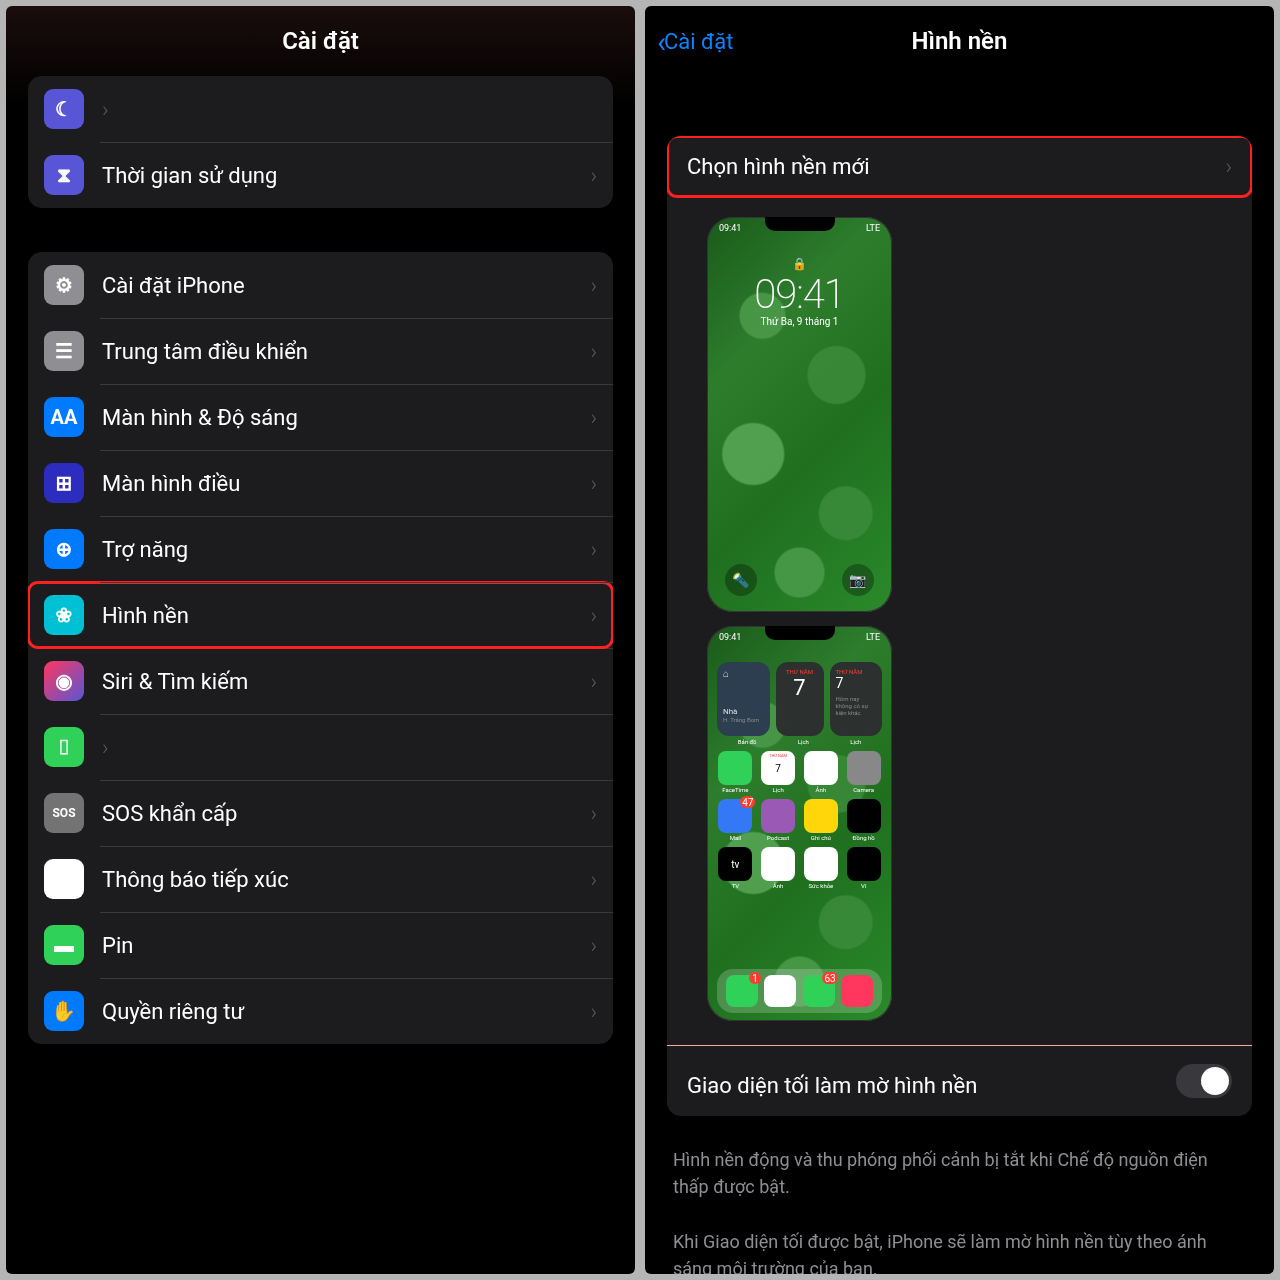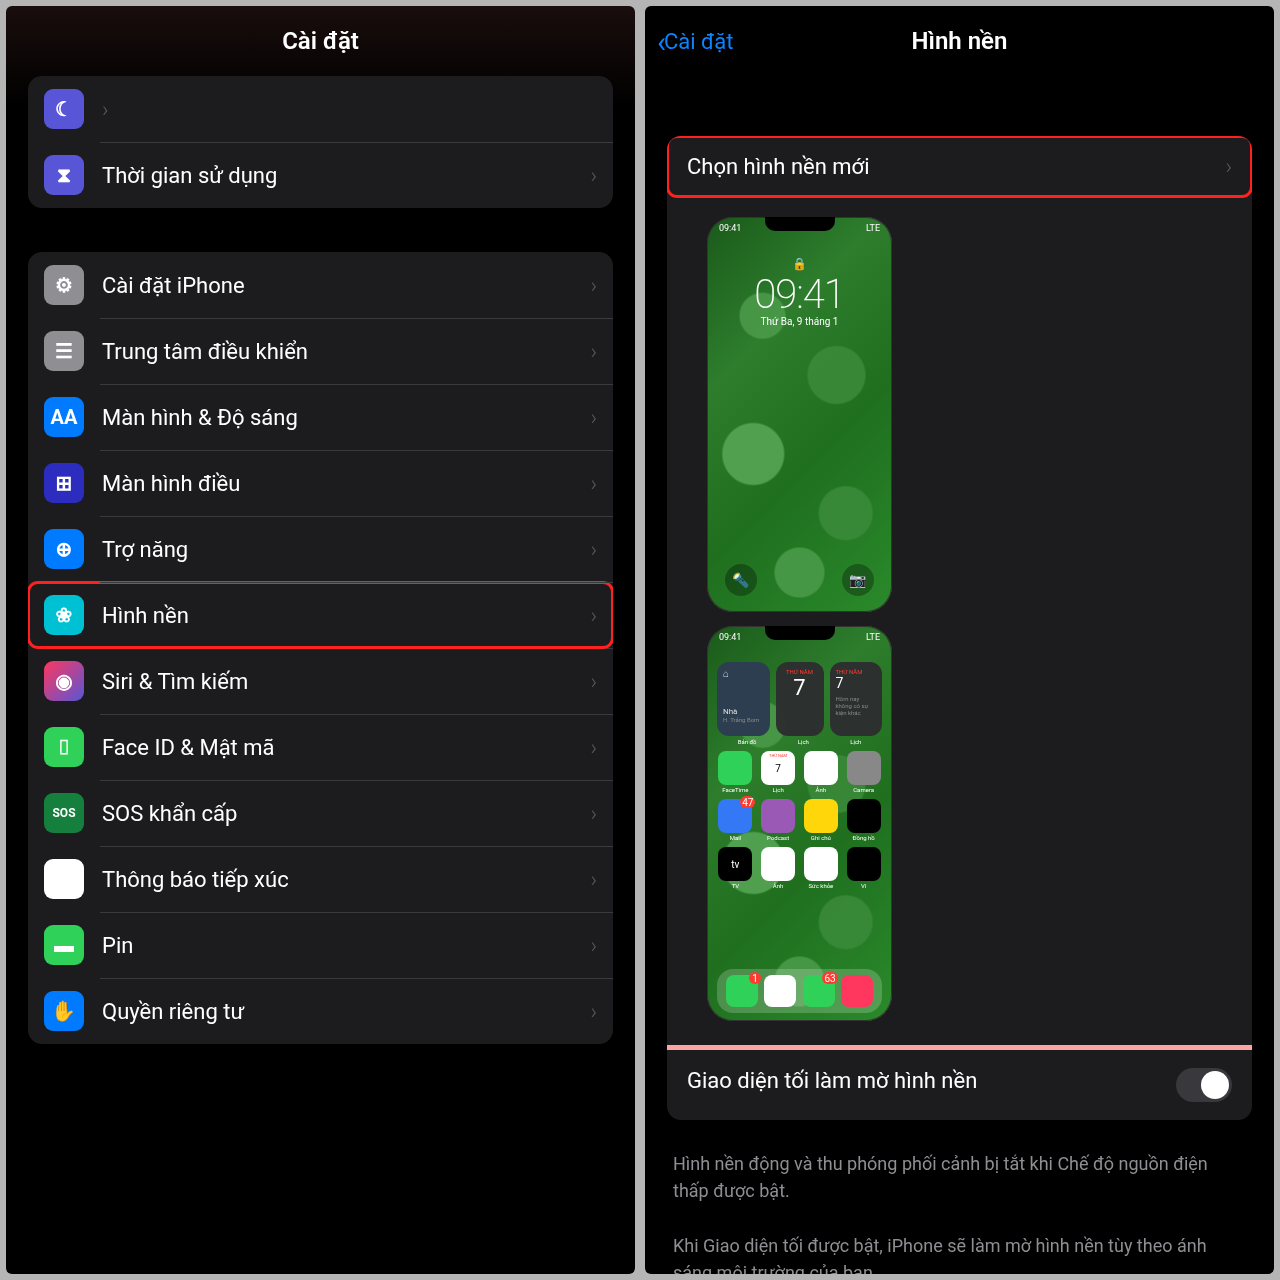--- a/index.html
+++ b/index.html
@@ -103,21 +103,21 @@
     border-radius: 10px;
     position: relative;
     z-index: 5;
   }
   
   .ic-focus{background:#5856d6;} .ic-screentime{background:#5856d6;}
   .ic-general{background:#8e8e93;} .ic-control{background:#8e8e93;}
   .ic-display{background:#007aff;} .ic-home{background:#2c2cbe;}
   .ic-access{background:#007aff;} .ic-wallpaper{background:#00c1d4;}
   .ic-siri{background:linear-gradient(135deg,#ff375f,#5856d6);}
-  .ic-faceid{background:#30d158;} .ic-sos{background:#15803d;}
+  .ic-faceid{background:#30d158;} .ic-sos{background:#737373;}
   .ic-exposure{background:#fff;color:#ff375f;}
   .ic-battery{background:#30d158;} .ic-privacy{background:#007aff;}
   
   .right-group {
     background: #1c1c1e;
     border-radius: 14px;
     margin: 60px 0 16px 0;
     overflow: hidden;
   }
   .right-row {
@@ -168,21 +168,21 @@
   .widget-events{flex:1;height:74px;font-size:7px;}
   .apps-grid{display:grid;grid-template-columns:repeat(4,1fr);gap:6px;}
   .app{height:42px;display:flex;flex-direction:column;align-items:center;}
   .app-icon{width:34px;height:34px;border-radius:8px;background:#fff;}
   .app-label{font-size:6px;color:#fff;margin-top:1px;white-space:nowrap;}
   .dock{position:absolute;bottom:8px;left:10px;right:10px;height:44px;background:rgba(255,255,255,0.2);border-radius:16px;display:flex;justify-content:space-around;align-items:center;padding:0 6px;}
   .dock .app-icon{width:32px;height:32px;position:relative;}
   .badge{position:absolute;top:-3px;right:-3px;min-width:12px;height:12px;background:#ff3b30;border-radius:6px;font-size:10px;color:#fff;display:flex;align-items:center;justify-content:center;padding:0 2px;}
   .lock-bottom{position:absolute;bottom:16px;left:0;right:0;display:flex;justify-content:space-between;padding:0 18px;}
   .lock-btn{width:32px;height:32px;background:rgba(0,0,0,0.3);border-radius:50%;display:flex;align-items:center;justify-content:center;color:#fff;font-size:14px;}
-  .toggle-row{display:flex;align-items:flex-start;padding:18px 20px;border-top:5px solid #fca5a5;}
+  .toggle-row{display:flex;align-items:flex-end;padding:18px 20px;border-top:1px solid #fca5a5;}
   .toggle{width:56px;height:34px;background:#39393d;border-radius:17px;position:relative;}
   .toggle::after{content:"";position:absolute;right:3px;top:3px;width:28px;height:28px;background:#fff;border-radius:50%;}
   .footer-text{color:#8e8e93;font-size:18px;padding:14px 6px;line-height:1.5;}
   .status-bar{position:absolute;top:6px;left:0;right:0;display:flex;justify-content:space-between;padding:0 12px;font-size:9px;color:#fff;}
   .notch{position:absolute;top:0;left:50%;transform:translateX(-50%);width:70px;height:14px;background:#000;border-radius:0 0 10px 10px;}
 </style>
 </head>
 <body>
 
 <div class="panel panel-left">
@@ -232,21 +232,20 @@
           <div class="row-label">Hình nền</div>
           <div class="chevron">›</div>
         </div>
         <div class="row">
           <div class="icon ic-siri" style="font-size: 20px; font-weight: 700;">◉</div>
           <div class="row-label">Siri &amp; Tìm kiếm</div>
           <div class="chevron">›</div>
         </div>
         <div class="row">
           <div class="icon ic-faceid" style="font-size: 20px; font-weight: 700;">⌷</div>
-          <div class="row-label">Face ID &amp; Mật mã</div>
           <div class="chevron">›</div>
         </div>
         <div class="row">
           <div class="icon ic-sos" style="font-size: 12px; font-weight: 700;">SOS</div>
           <div class="row-label">SOS khẩn cấp</div>
           <div class="chevron">›</div>
         </div>
         <div class="row">
           <div class="icon ic-exposure" style="font-size: 20px; font-weight: 700;">◎</div>
           <div class="row-label">Thông báo tiếp xúc</div>

